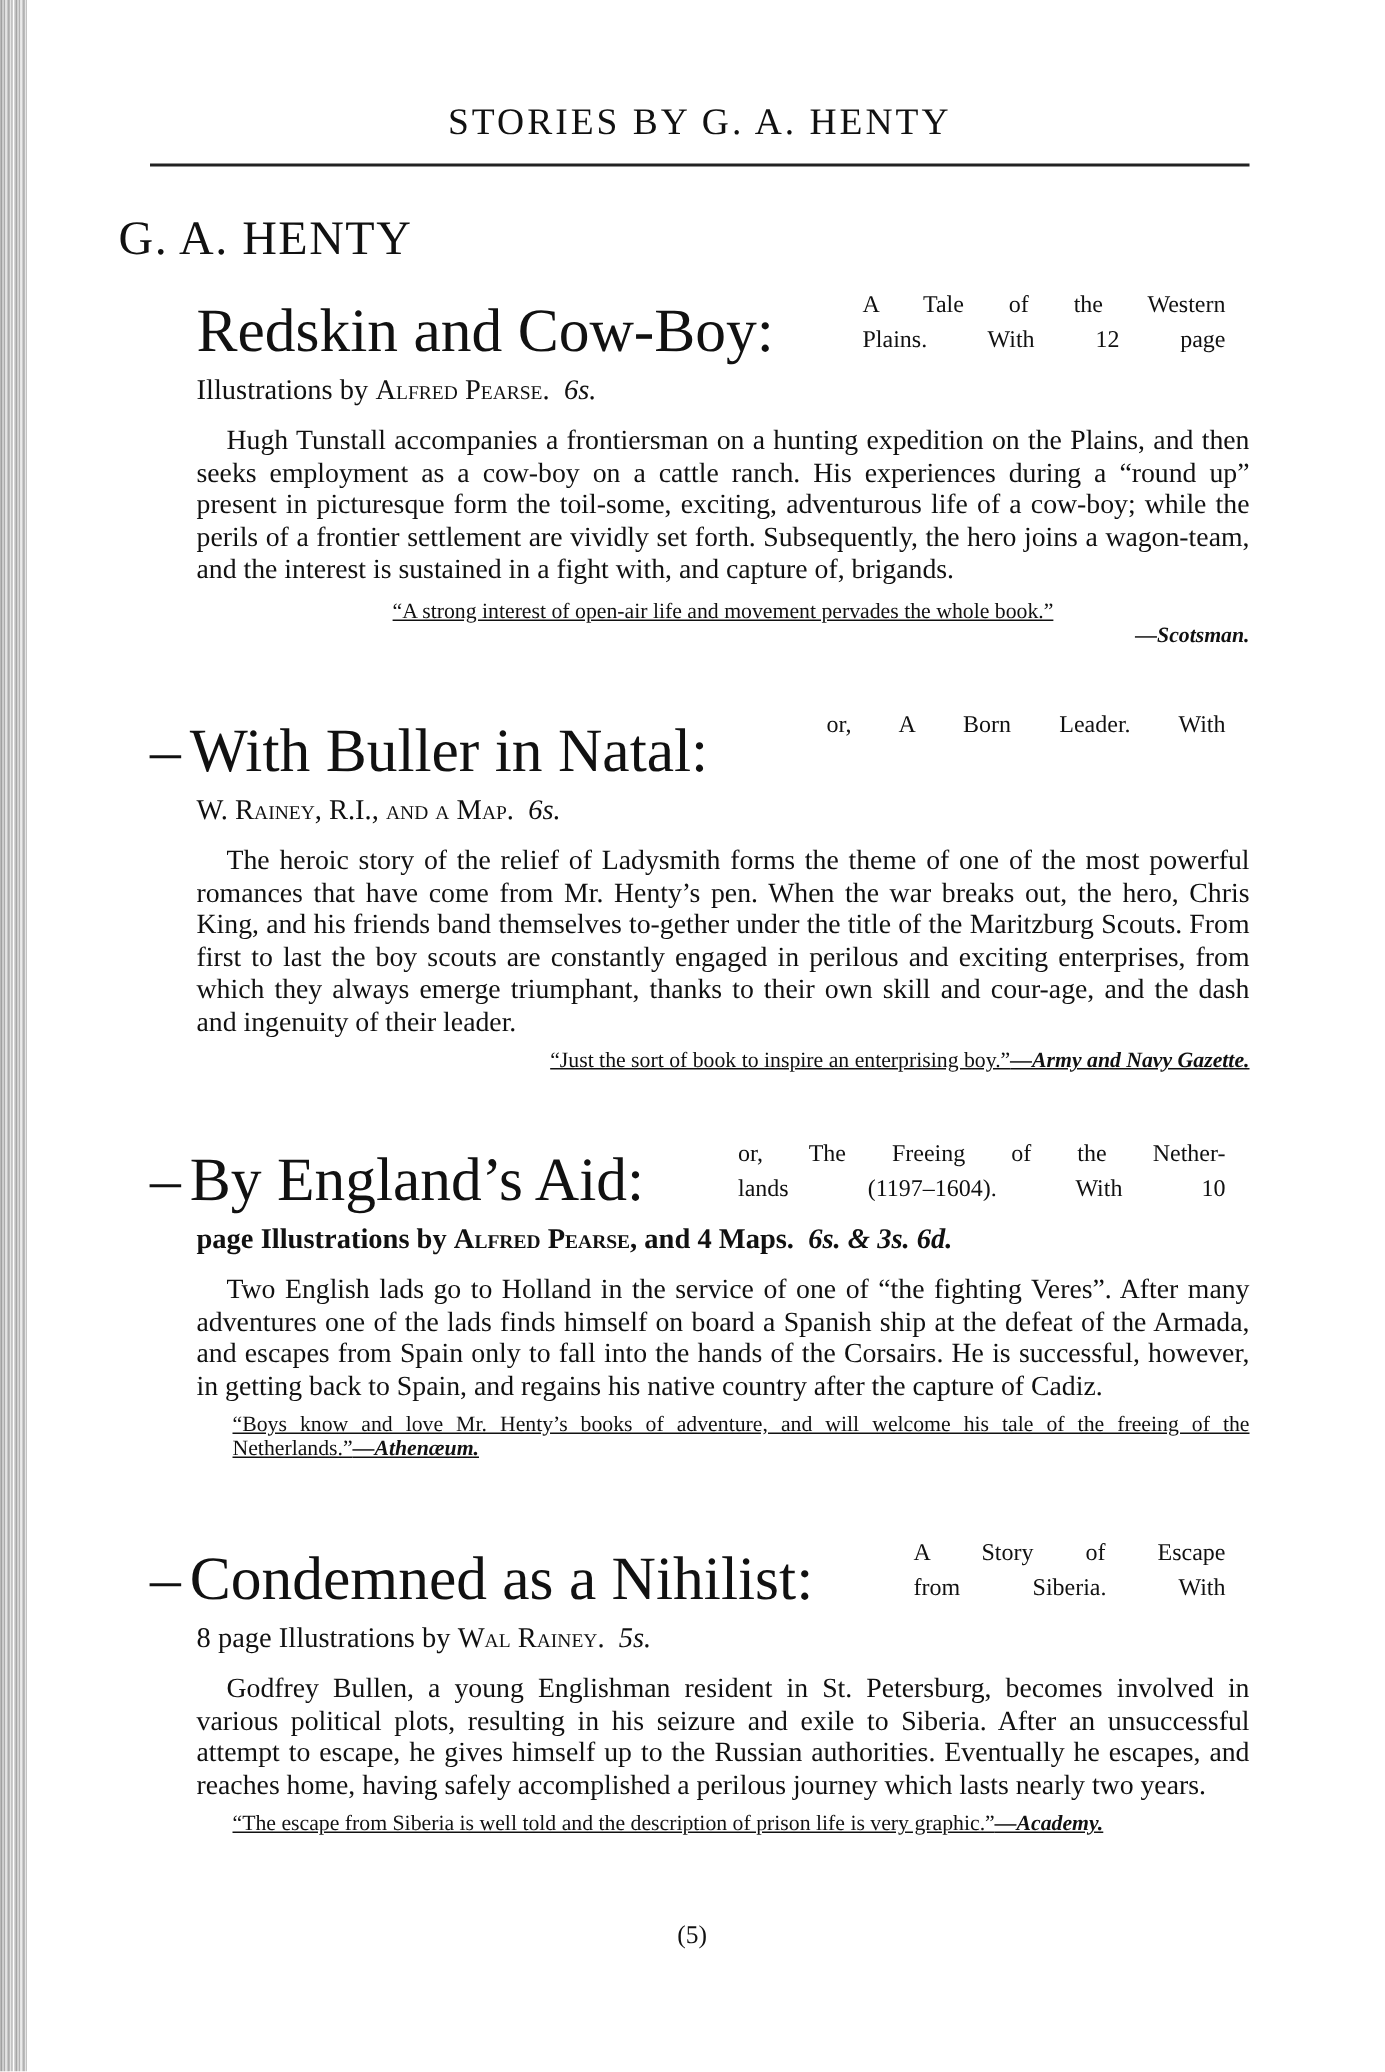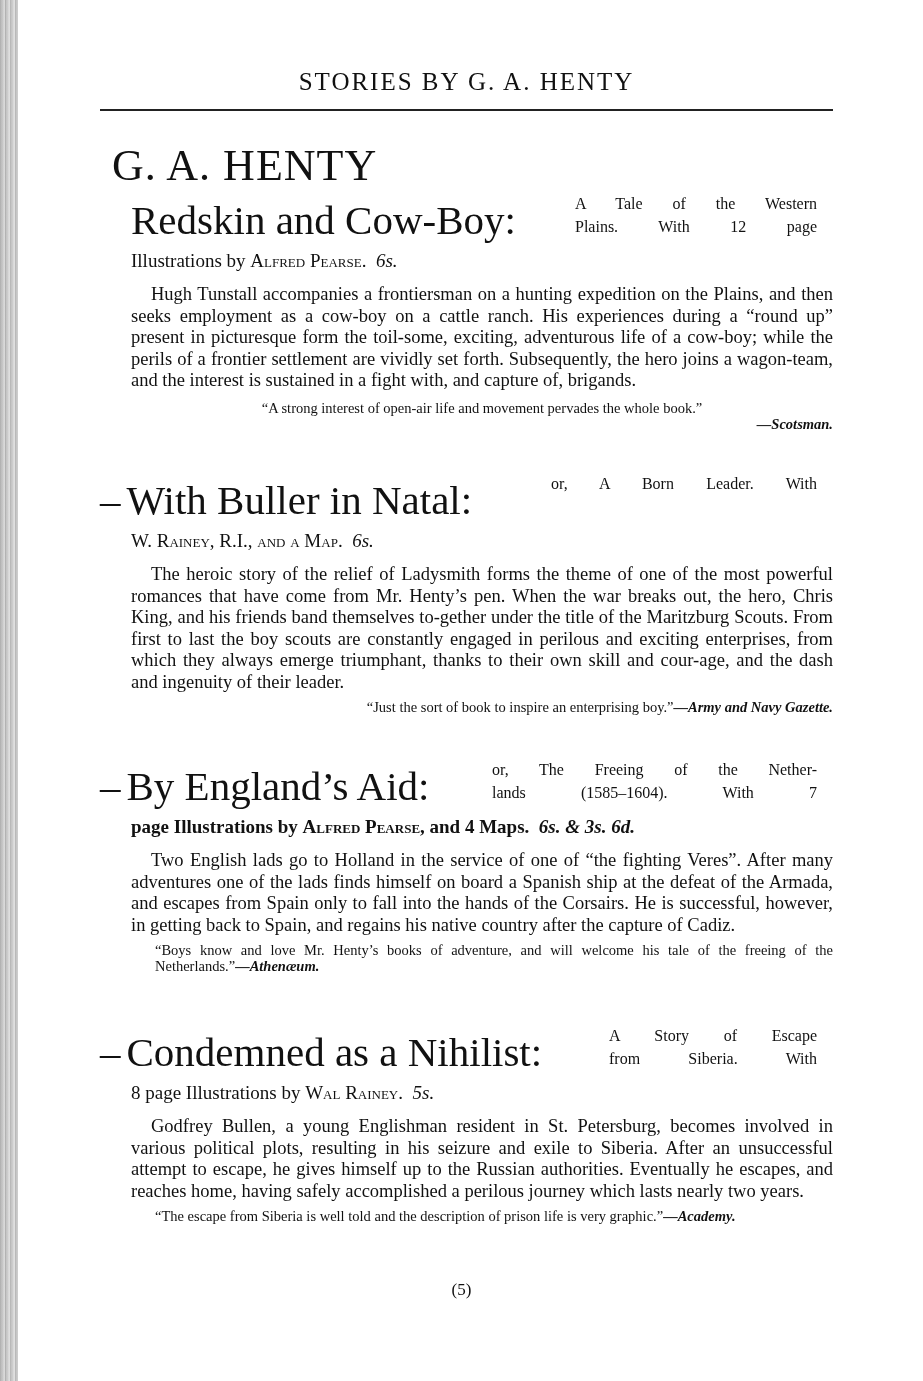--- a/index.html
+++ b/index.html
@@ -4,31 +4,31 @@
   <style>
     html, body { margin: 0; padding: 0; background: #ffffff; }
     body { width: 923px; height: 1381px; position: relative; overflow: hidden; font-family: "Liberation Serif", "DejaVu Serif", serif; color: #111; }
     .binding { position: absolute; left: 0; top: 0; width: 18px; height: 1381px;
       background: repeating-linear-gradient(90deg, #bbb 0px, #888 1px, #ddd 2px, #999 3px, #fff 4px, #aaa 5px);
       opacity: 0.75; }
     .binding2 { position: absolute; left: 0; top: 0; width: 6px; height: 1381px; background: #e6e6e6; }
     .running-head { position: absolute; left: 100px; width: 733px; top: 68px; text-align: center;
       font-size: 25px; letter-spacing: 2px; }
     .rule { position: absolute; left: 100px; width: 733px; top: 109px; height: 0; border-top: 2px solid #222; }
-    .author { position: absolute; left: 112px; top: 140px; font-size: 44px; letter-spacing: 1px; margin: 0; font-weight: normal; }
+    .author { position: absolute; left: 79px; top: 140px; font-size: 32px; letter-spacing: 1px; margin: 0; font-weight: normal; }
     .entry { position: absolute; left: 100px; width: 733px; }
     .entry-head { position: relative; height: 58px; }
     .title { position: absolute; left: 0; bottom: 4px; font-size: 41px; white-space: nowrap; }
     .title .dash { margin-right: 6px; }
     .subtitle { position: absolute; right: 16px; top: 2px; font-size: 16px; line-height: 23px; text-align: justify; text-align-last: justify; }
     .credit { font-size: 19px; margin-top: 2px; padding-left: 31px; }
     .credit .sc { font-variant: small-caps; }
     .credit .price { font-style: italic; }
     .desc { font-size: 18.5px; line-height: 21.5px; text-align: justify; margin: 12px 0 0 31px; text-indent: 20px; }
-    .review { font-size: 14.5px; line-height: 16px; margin: 6px 0 0 31px; text-align: justify; }
+    .review { font-size: 14.5px; line-height: 16px; margin: 6px 0 0 31px; text-align: justify; text-decoration: underline; }
     .review .src { font-style: italic; font-weight: bold; margin-top: 13px; }
     .review.center { text-align: center; }
     .review-right { font-size: 14.5px; text-align: right; font-style: italic; font-weight: bold; margin-top: 0; }
     .folio { position: absolute; left: 0; width: 923px; top: 1280px; text-align: center; font-size: 17px; }
   </style>
 </head>
 <body>
 
 <div class="binding2"></div>
 <div class="binding"></div>
@@ -70,21 +70,21 @@
   </div>
   <div class="desc">The heroic story of the relief of Ladysmith forms the theme of one of the most powerful romances that have come from Mr. Henty’s pen.  When the war breaks out, the hero, Chris King, and his friends band themselves to-gether under the title of the Maritzburg Scouts.  From first to last the boy scouts are constantly engaged in perilous and exciting enterprises, from which they always emerge triumphant, thanks to their own skill and cour-age, and the dash and ingenuity of their leader.</div>
   <div class="review" style="text-align:right;"><span>“Just the sort of book to inspire an enterprising boy.”</span><span class="src">—Army and Navy Gazette.</span></div>
 </div>
 
 <div class="entry" style="top:756px;">
   <div class="entry-head">
     <div class="title"><span class="dash">–</span><span>By England’s Aid:</span></div>
     <div class="subtitle" style="width:325px;">
       <div>or, The Freeing of the Nether-</div>
-      <div>lands (1585–1604).   With 7</div>
+      <div>lands (1197–1604).   With 10</div>
     </div>
   </div>
   <div class="credit" style="padding-left:31px;font-weight:bold;">
     <span>page Illustrations by</span>
     <span class="sc">Alfred Pearse,</span>
     <span>and 4 Maps.</span>
     &nbsp;<span class="price">6s. &amp; 3s. 6d.</span>
   </div>
   <div class="desc">Two English lads go to Holland in the service of one of “the fighting Veres”.  After many adventures one of the lads finds himself on board a Spanish ship at the defeat of the Armada, and escapes from Spain only to fall into the hands of the Corsairs.  He is successful, however, in getting back to Spain, and regains his native country after the capture of Cadiz.</div>
   <div class="review" style="margin-left:55px;"><span>“Boys know and love Mr. Henty’s books of adventure, and will welcome his tale of the freeing of the Netherlands.”</span><span class="src">—Athenæum.</span></div>

